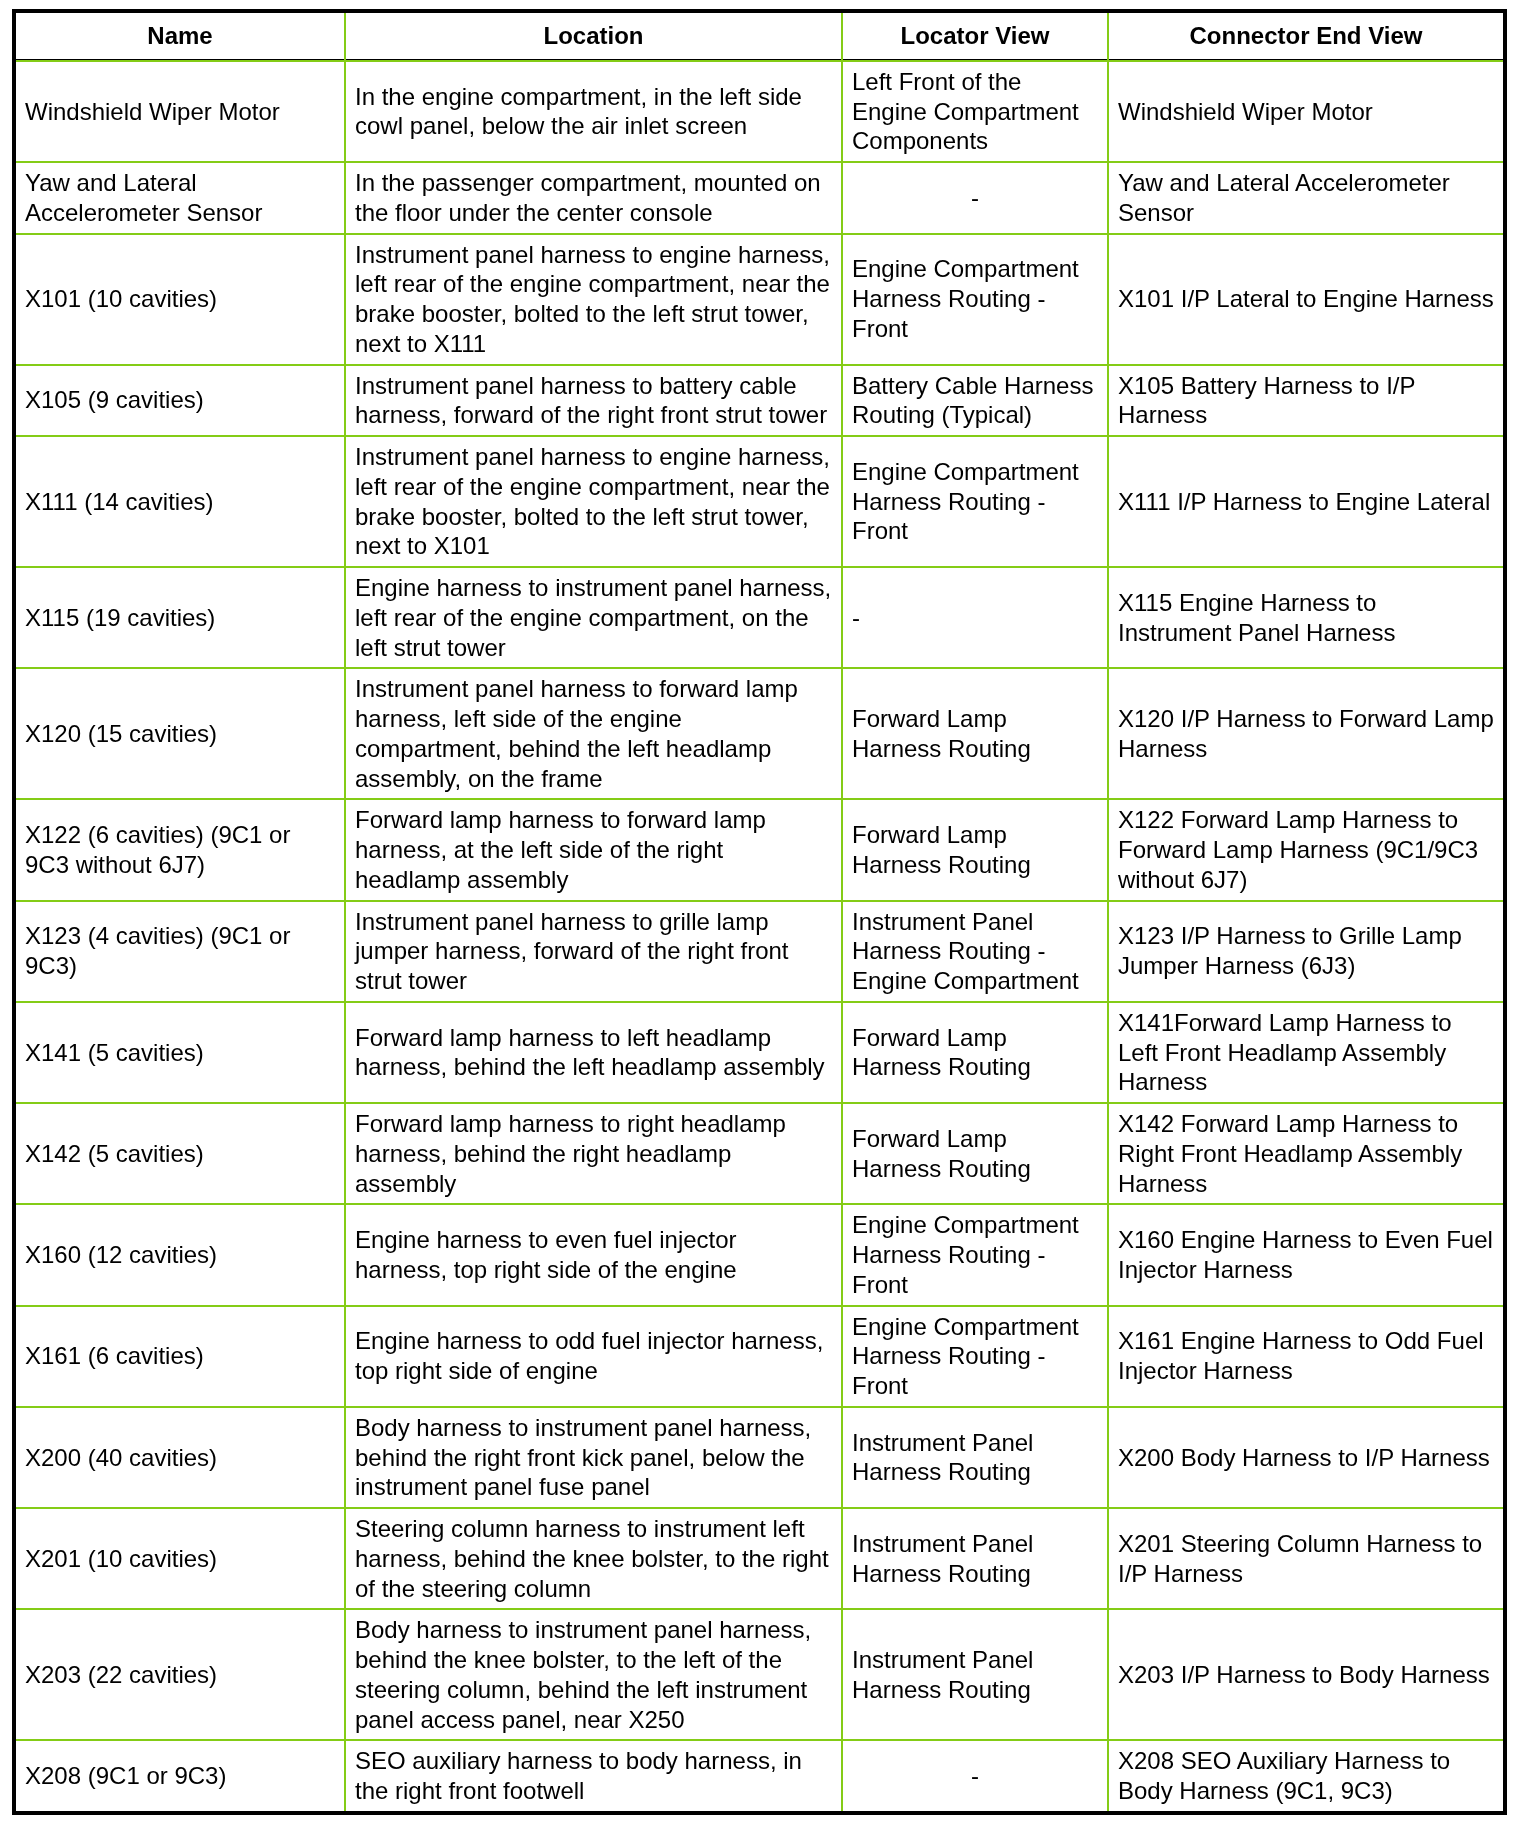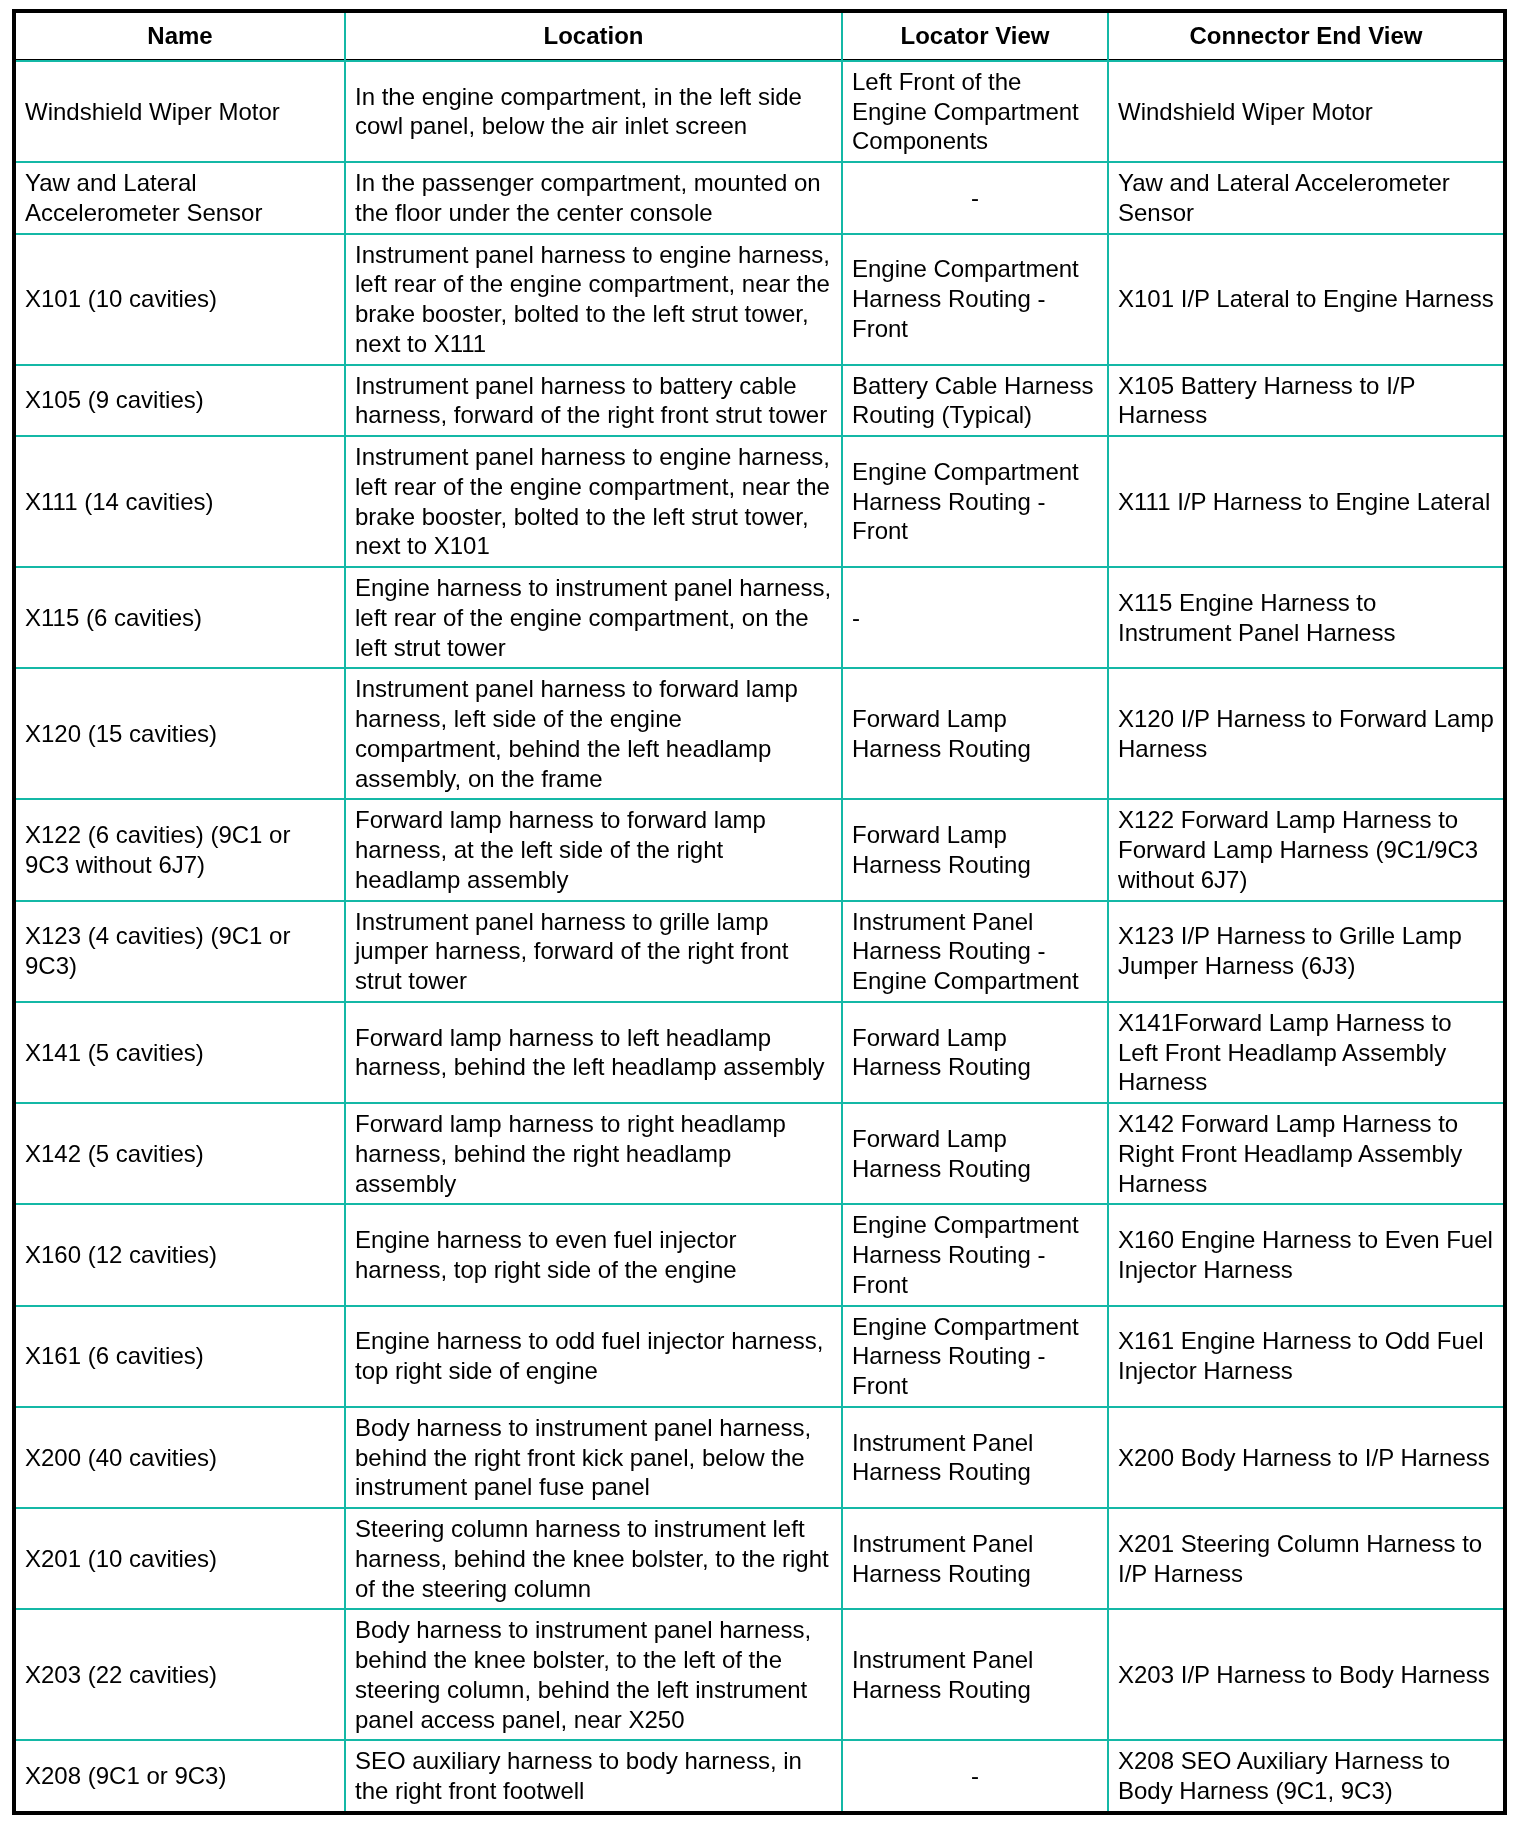--- a/index.html
+++ b/index.html
@@ -7,21 +7,21 @@
   body {
     width: 1520px;
     padding: 9px 12px;
     font-family: "Liberation Sans", "DejaVu Sans", sans-serif;
     color: #000000;
   }
   .doc-table {
     display: grid;
     grid-template-columns: 328px 495px 264px 394px;
     gap: 2px;
-    background: #14b8a6;
+    background: #84cc16;
     border: 4px solid #000000;
     width: max-content;
     font-size: 24px;
     line-height: 1.24;
   }
   .row { display: contents; }
   .cell {
     background: #ffffff;
     padding: 5px 9px;
     display: flex;
@@ -88,21 +88,21 @@
     <div class="row"><div class="cell">
         <div class="txt">X111 (14 cavities)</div>
       </div><div class="cell">
         <div class="txt">Instrument panel harness to engine harness, left rear of the engine compartment, near the brake booster, bolted to the left strut tower, next to X101</div>
       </div><div class="cell">
         <div class="txt">Engine Compartment Harness Routing - Front</div>
       </div><div class="cell">
         <div class="txt">X111 I/P Harness to Engine Lateral</div>
       </div></div>
     <div class="row"><div class="cell">
-        <div class="txt">X115 (6 cavities)</div>
+        <div class="txt">X115 (19 cavities)</div>
       </div><div class="cell">
         <div class="txt">Engine harness to instrument panel harness, left rear of the engine compartment, on the left strut tower</div>
       </div><div class="cell">
         <div class="txt">-</div>
       </div><div class="cell">
         <div class="txt">X115 Engine Harness to Instrument Panel Harness</div>
       </div></div>
     <div class="row"><div class="cell">
         <div class="txt">X120 (15 cavities)</div>
       </div><div class="cell">

